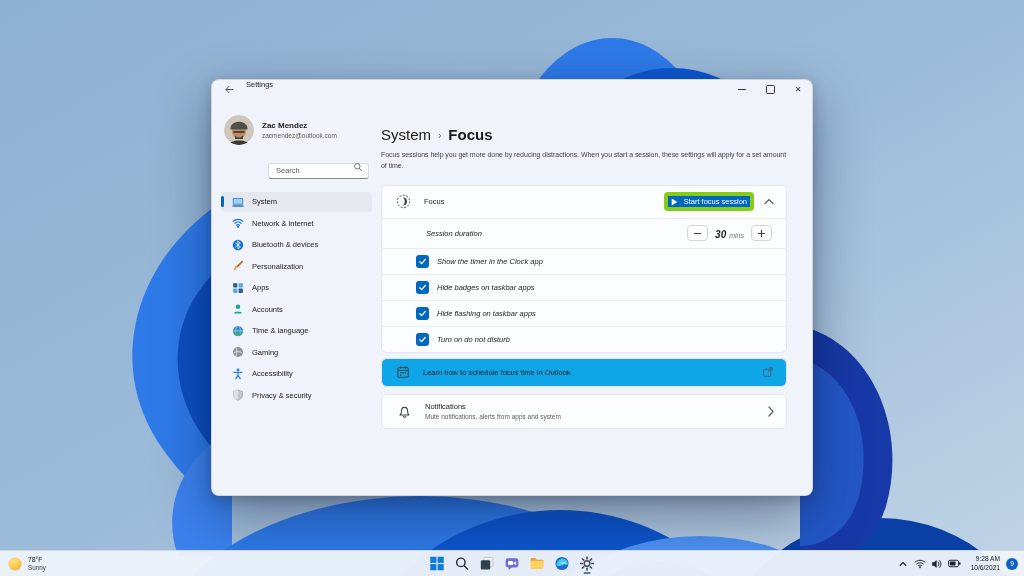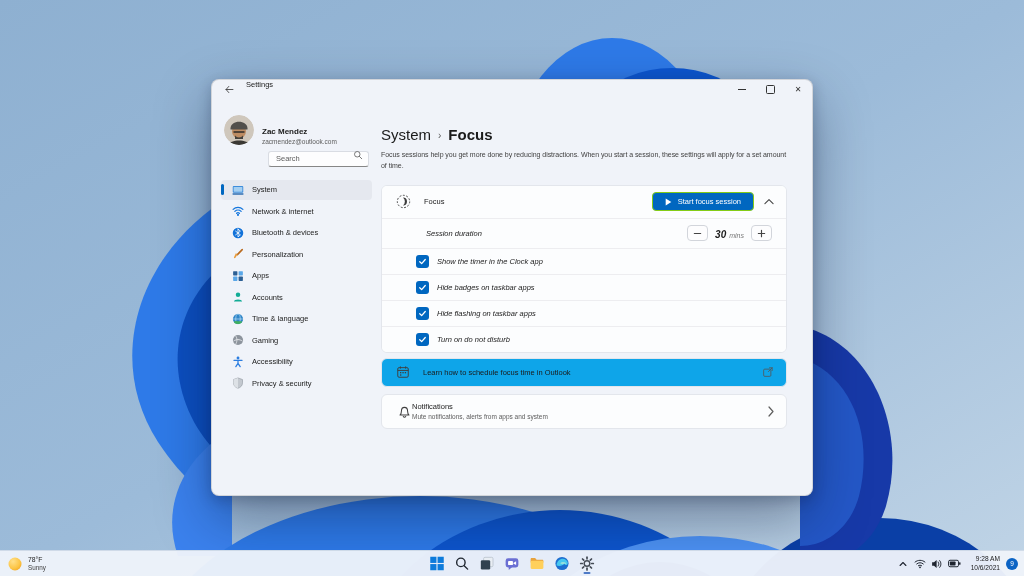--- a/index.html
+++ b/index.html
@@ -15,26 +15,26 @@
   .caption{margin-left:auto;display:flex;align-items:flex-start;height:100%;}
   .cap-btn{width:28px;height:19px;border:none;background:transparent;display:flex;align-items:center;justify-content:center;padding:0;cursor:pointer;color:#333;}
   .min-glyph{display:block;width:8px;height:1px;background:#333;}
   .max-glyph{display:block;width:7px;height:7px;border:1px solid #333;border-radius:1.5px;}
   .close-glyph{font-size:8px;line-height:1;color:#333;}
 
   .win-body{flex:1;display:flex;min-height:0;}
 
   
   .sidebar{width:169px;flex:0 0 auto;padding-top:3px;box-sizing:border-box;}
-  .profile{display:flex;align-items:flex-end;margin:10px 0 0 12px;cursor:pointer;}
+  .profile{display:flex;align-items:center;margin:10px 0 0 12px;cursor:pointer;}
   .avatar{width:30px;height:30px;border-radius:50%;overflow:hidden;flex:0 0 auto;}
   .profile-text{margin-left:8px;}
   .profile-name{font-size:8px;font-weight:700;color:#1b1b1b;}
   .profile-email{font-size:6.5px;color:#5d5d5d;margin-top:2px;}
-  .searchbox{position:relative;margin:2px 12px 0 12px;padding-left:44px;}
+  .searchbox{position:relative;margin:14px 12px 0 12px;padding-left:44px;}
   .searchbox input{width:100%;box-sizing:border-box;height:16px;font-size:7.5px;font-family:inherit;padding:0 18px 0 7px;border:1px solid #d9dce3;border-bottom:1px solid #868686;border-radius:3px;background:#fdfdfe;color:#1b1b1b;outline:none;}
   .searchbox input::placeholder{color:#5d5d5d;}
   .search-glyph{position:absolute;right:6px;top:3px;}
   .nav{margin:13px 9px 0 9px;display:flex;flex-direction:column;gap:1.5px;}
   .nav-item{position:relative;display:flex;align-items:center;gap:8px;height:20px;padding-left:11px;border-radius:4px;cursor:pointer;}
   .nav-item .label{font-size:7.5px;color:#1b1b1b;}
   .nav-item.selected{background:#e5e8ef;}
   .nav-item.selected::before{content:"";position:absolute;left:0;top:4.5px;width:3px;height:11px;border-radius:2px;background:#0067c0;}
   .nav-icon{width:12px;height:12px;flex:0 0 auto;display:block;}
 
@@ -45,39 +45,39 @@
   .crumb-parent{font-weight:400;cursor:pointer;}
   .crumb-sep{font-size:10px;color:#5d5d5d;position:relative;top:-1px;}
   .crumb-current{font-weight:700;}
   .page-desc{margin-top:7px;width:412px;font-size:7px;letter-spacing:-0.05px;line-height:1.55;color:#3f3f3f;}
 
   .card-group{margin-top:13px;width:406px;border:1px solid #e3e6ec;border-radius:6px;background:#fcfdfe;overflow:hidden;box-sizing:border-box;}
   .row{display:flex;align-items:center;background:#fcfdfe;}
   .row + .row{border-top:1px solid #ededf0;font-style:italic;}
   .focus-header{height:32px;padding:0 10px 0 14px;cursor:pointer;}
   .focus-title{font-size:7.5px;color:#1b1b1b;margin-left:13px;}
-  .start-btn{margin-left:auto;display:flex;align-items:center;gap:6px;height:19px;padding:0 12px;background:#0067c0;border:1px solid #84cc16;border-radius:4px;color:#fff;font-size:7.5px;font-family:inherit;cursor:pointer;}
+  .start-btn{margin-left:auto;display:flex;align-items:center;gap:6px;height:19px;padding:0 3px;background:#0067c0;border:4px solid #84cc16;border-radius:4px;color:#fff;font-size:7.5px;font-family:inherit;cursor:pointer;}
   .expander-chevron{margin-left:10px;margin-right:2px;}
   .duration-row{height:29px;padding:0 14px 0 44px;}
   .duration-label{font-size:7.5px;color:#1b1b1b;}
   .stepper{margin-left:auto;display:flex;align-items:center;gap:7px;}
   .step-btn{width:21px;height:16px;border:1px solid #d2d5db;border-radius:4px;background:#fdfdfe;display:flex;align-items:center;justify-content:center;cursor:pointer;padding:0;}
   .duration-value{font-size:10px;font-weight:700;color:#1b1b1b;}
   .duration-unit{font-size:7px;color:#787878;margin-left:3px;font-weight:400;}
   .check-row{height:25px;padding:0 14px 0 34px;cursor:pointer;}
   .checkbox{width:13px;height:13px;border-radius:3px;background:#0067c0;display:flex;align-items:center;justify-content:center;flex:0 0 auto;cursor:pointer;}
   .check-label{font-size:7.5px;color:#1b1b1b;margin-left:8px;}
 
   .link-card{margin-top:5px;width:406px;height:29px;border:1px solid #e3e6ec;border-radius:6px;background:#0ea5e9;display:flex;align-items:center;padding:0 12px 0 14px;box-sizing:border-box;cursor:pointer;}
   .link-label{font-size:7.5px;color:#1b1b1b;margin-left:13px;}
   .link-card .trail{margin-left:auto;}
 
   .section-header{margin-top:18px;font-size:8px;font-weight:700;color:#1b1b1b;}
   .notif-card{margin-top:7px;width:406px;height:35px;border:1px solid #e3e6ec;border-radius:6px;background:#fcfdfe;display:flex;align-items:center;padding:0 12px 0 15px;box-sizing:border-box;cursor:pointer;}
-  .notif-text{}
+  .notif-text{margin-left:13px;}
   .notif-title{font-size:7.5px;color:#1b1b1b;}
   .notif-sub{font-size:6.5px;color:#5d5d5d;margin-top:2px;}
   .notif-card .trail{margin-left:auto;}
 
   
   .taskbar{position:absolute;left:0;bottom:0;width:1024px;height:25px;background:rgba(238,243,250,.96);border-top:1px solid rgba(200,212,228,.8);display:flex;align-items:center;}
   .weather{display:flex;align-items:center;gap:5px;margin-left:7px;cursor:pointer;width:170px;}
   .weather-text{display:flex;flex-direction:column;line-height:1.2;}
   .weather-temp{font-size:6.8px;color:#1b1b1b;}
   .weather-cond{font-size:6.3px;color:#3c3c3c;}

